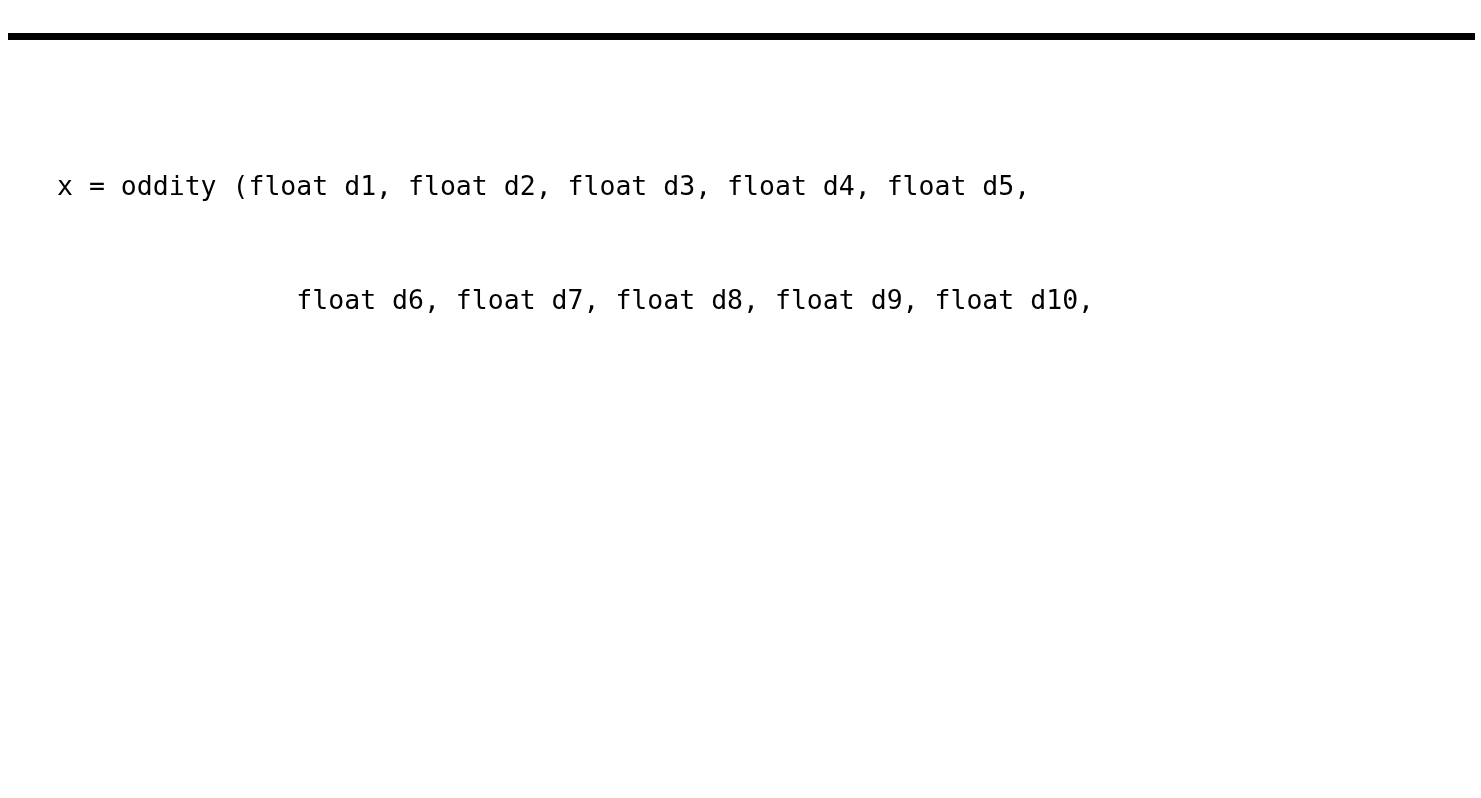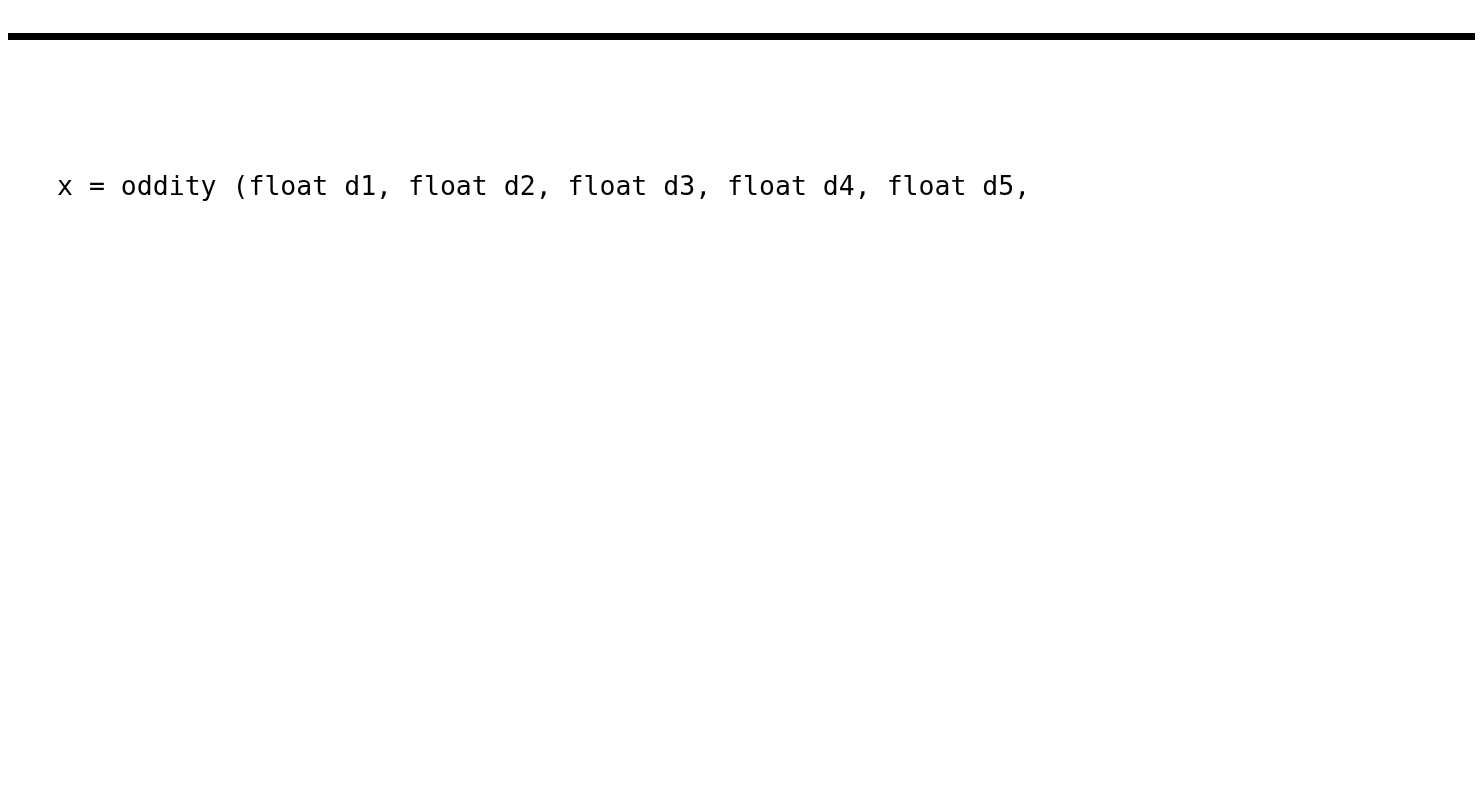--- a/index.html
+++ b/index.html
@@ -75,20 +75,21 @@
 </head>
 <body>
 
 <div class="figure">
 
   <div class="rule-top"></div>
 
   <div class="code-block">
 
     <span class="sig-line">x = oddity (float d1, float d2, float d3, float d4, float d5,</span>
+    <span class="sig-line"><span id="indent2">               </span><span>float d6, float d7, float d8, float d9, float d10,</span></span>
 
     <span class="blank-line"></span>
     <span class="blank-line"></span>
 
     <span class="table-head">
       
     </span>
 
     
 

